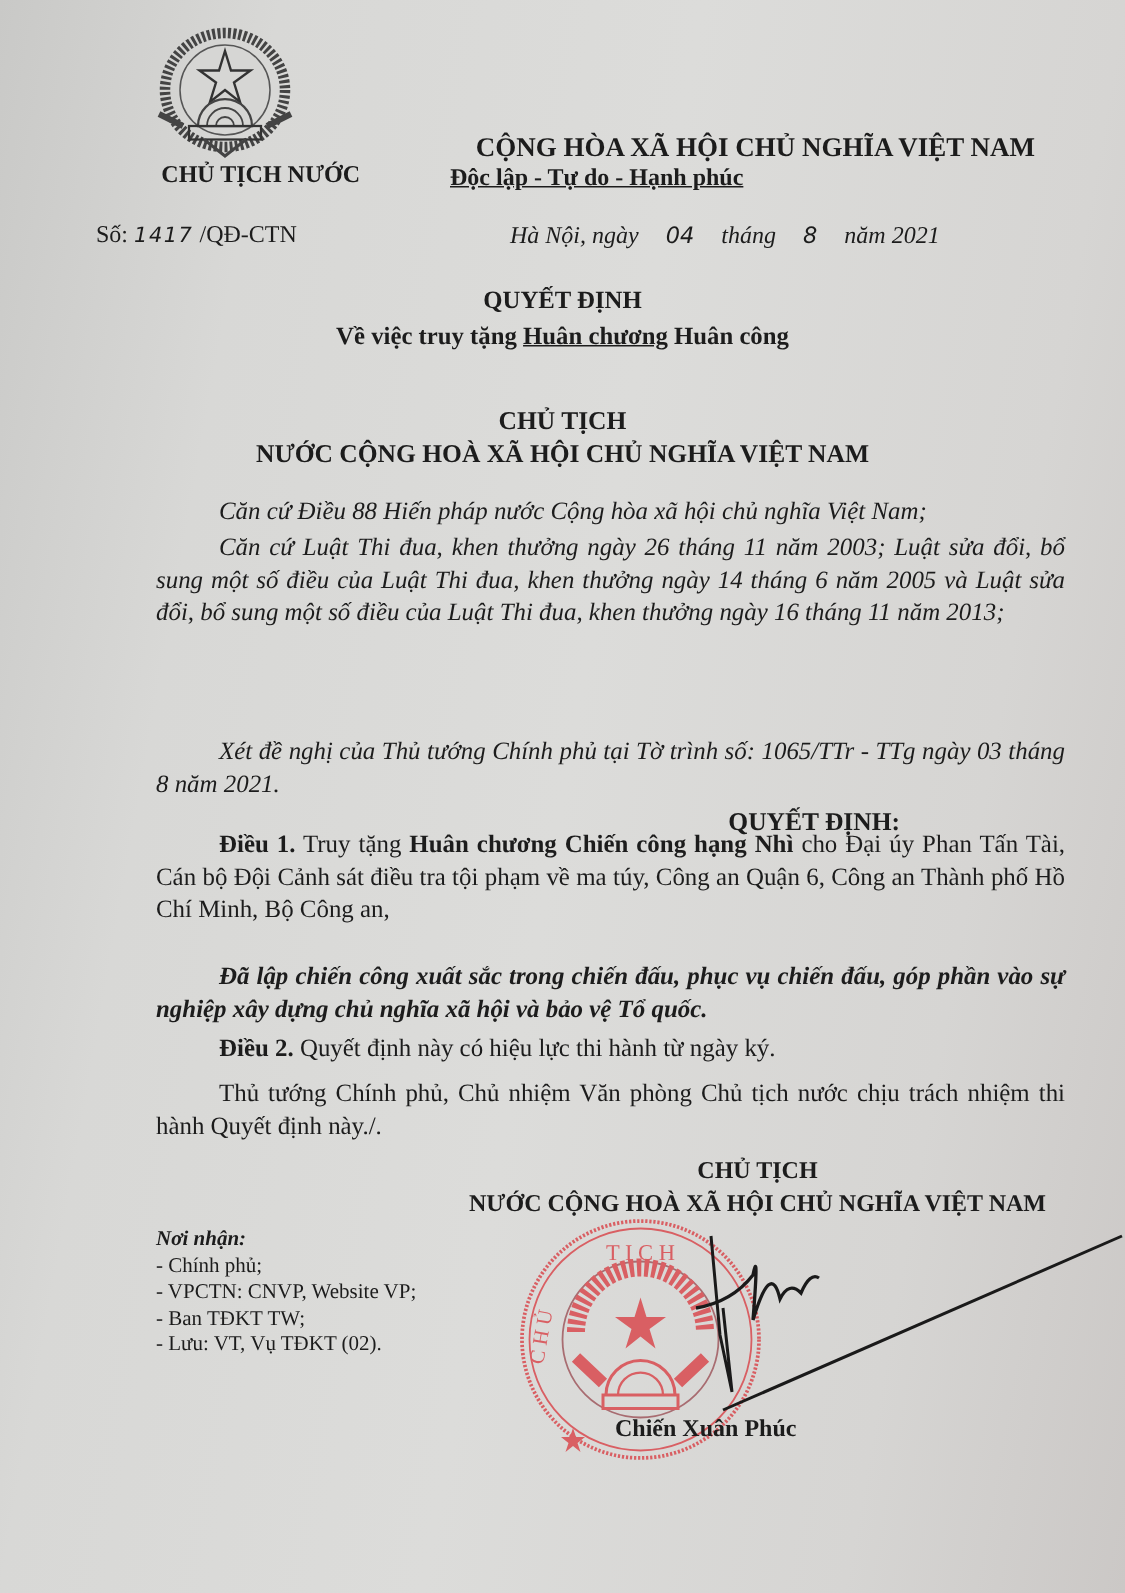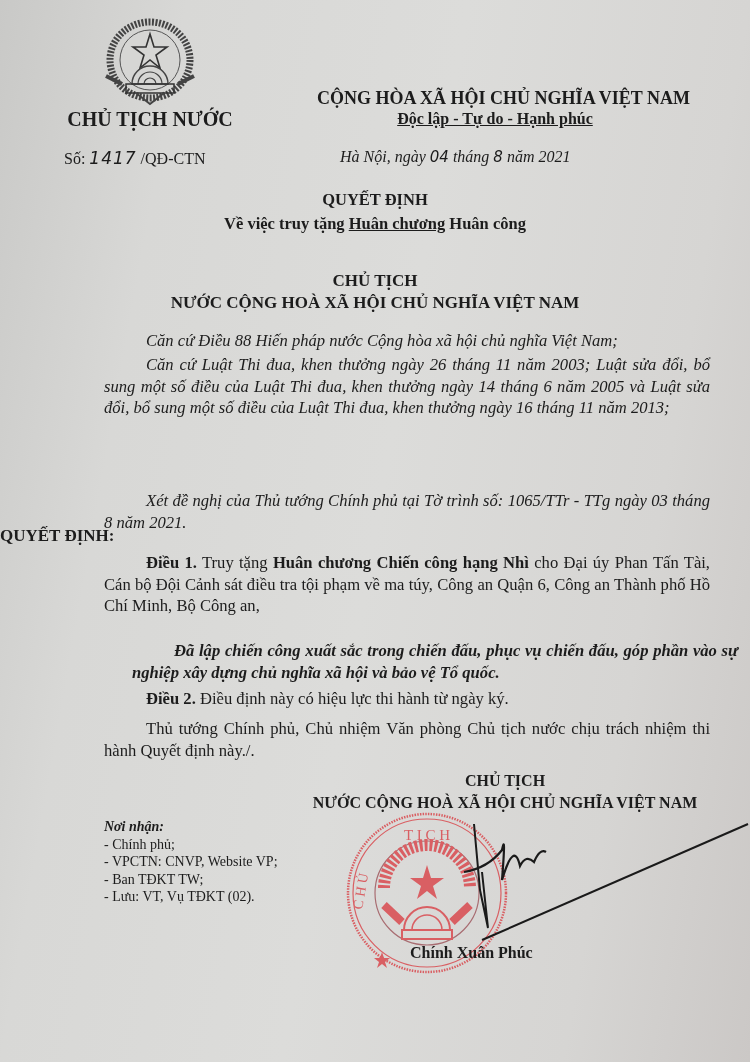--- a/index.html
+++ b/index.html
@@ -7,36 +7,36 @@
     width:750px; height:1062px; overflow:hidden;
     background: linear-gradient(100deg, #c9c9c7 0%, #d8d8d6 20%, #dcdcda 50%, #d6d5d3 80%, #cbc8c6 100%);
     font-family: "Liberation Serif", "DejaVu Serif", serif;
     color:#1c1c1c;
     position:relative;
   }
   .abs { position:absolute; }
   .b { font-weight:bold; }
   .i { font-style:italic; }
   .emblem { left:92px; top:18px; width:116px; height:88px; }
-  .org-left { left:60px; top:108px; width:180px; font-size:20px; font-weight:bold; text-align:center; }
+  .org-left { left:60px; top:108px; width:180px; font-size:16px; font-weight:bold; text-align:right; }
   .so { left:64px; top:148px; font-size:16px; }
-  .so .hand { font-family:"DejaVu Sans", sans-serif; font-style:italic; font-size:17px; letter-spacing:1px;margin-top:12px; }
+  .so .hand { font-family:"DejaVu Sans", sans-serif; font-style:italic; font-size:14px; letter-spacing:1px;margin-top:12px; }
   .nation { left:300px; top:88px; width:390px; font-size:18px; font-weight:bold; text-align:right; }
-  .motto { left:300px; top:110px; width:390px; text-align:center; font-size:16px; font-weight:bold; }
+  .motto { left:300px; top:110px; width:390px; font-size:16px; font-weight:bold; }
   .motto span { text-decoration:underline; }
   .date { left:340px; top:148px; font-size:16px; font-style:italic; }
-  .date .hand { font-family:"DejaVu Sans", sans-serif; font-style:italic; font-size:15px; margin:0 0; }
+  .date .hand { font-family:"DejaVu Sans", sans-serif; font-style:italic; font-size:15px; margin:0 14px; }
   .t1 { left:0; width:750px; top:190px; font-size:16.5px; font-weight:bold; text-align:center; }
   .t2 { left:0; width:750px; top:214px; font-size:16.5px; font-weight:bold; text-align:center; }
   .t2 .u { text-decoration:underline; }
   .t3 { left:0; width:750px; top:271px; font-size:17px; font-weight:bold; text-align:center; }
   .t4 { left:0; width:750px; top:293px; font-size:17px; font-weight:bold; text-align:center; }
   .para { left:104px; width:606px; font-size:16.6px; line-height:21.6px; text-align:justify; }
   .para.ind { text-indent:42px; }
-  .qd { left:0; width:600px; top:526px; font-size:17px; font-weight:bold; text-align:left; }
+  .qd { left:0; width:600px; top:538px; font-size:17px; font-weight:bold; text-align:right; }
   .sig1 { left:300px; top:772px; width:410px; font-size:16px; font-weight:bold; text-align:center; }
   .sig2 { left:300px; top:794px; width:410px; font-size:16px; font-weight:bold; text-align:center; }
   .recv { left:104px; top:818px; font-size:14px; line-height:17.5px; }
   .recv .h { font-style:italic; font-weight:bold; }
   .signame { left:410px; top:944px; font-size:16px; font-weight:bold; }
   .seal { left:344px; top:810px; width:166px; height:166px; }
   .scribble { left:430px; top:810px; width:320px; height:160px; }
 </style>
 </head>
 <body>
@@ -88,25 +88,25 @@
 <div class="abs para ind i" style="top:462px;margin-top:28px;">Xét đề nghị của Thủ tướng Chính phủ tại Tờ trình số: 1065/TTr - TTg ngày 03 tháng 8 năm 2021.</div>
 
 <div class="abs qd">QUYẾT ĐỊNH:</div>
 
 <div class="abs para ind" style="top:552px;">
   <span class="b">Điều 1.</span>
   <span>Truy tặng</span>
   <span class="b">Huân chương Chiến công hạng Nhì</span>
   <span>cho Đại úy Phan Tấn Tài, Cán bộ Đội Cảnh sát điều tra tội phạm về ma túy, Công an Quận 6, Công an Thành phố Hồ Chí Minh, Bộ Công an,</span>
 </div>
-<div class="abs para ind i b" style="top:640px;margin-left:28px;">Đã lập chiến công xuất sắc trong chiến đấu, phục vụ chiến đấu, góp phần vào sự nghiệp xây dựng chủ nghĩa xã hội và bảo vệ Tổ quốc.</div>
+<div class="abs para ind i b" style="top:640px;">Đã lập chiến công xuất sắc trong chiến đấu, phục vụ chiến đấu, góp phần vào sự nghiệp xây dựng chủ nghĩa xã hội và bảo vệ Tổ quốc.</div>
 
 <div class="abs para ind" style="top:688px;">
   <span class="b">Điều 2.</span>
-  <span>Điều định này có hiệu lực thi hành từ ngày ký.</span>
+  <span>Quyết định này có hiệu lực thi hành từ ngày ký.</span>
 </div>
 <div class="abs para ind" style="top:718px;">Thủ tướng Chính phủ, Chủ nhiệm Văn phòng Chủ tịch nước chịu trách nhiệm thi hành Quyết định này./.</div>
 
 <div class="abs sig1">CHỦ TỊCH</div>
 <div class="abs sig2">NƯỚC CỘNG HOÀ XÃ HỘI CHỦ NGHĨA VIỆT NAM</div>
 
 <div class="abs recv">
   <div class="h">Nơi nhận:</div>
   <div>- Chính phủ;</div>
   <div>- VPCTN: CNVP, Website VP;</div>
@@ -128,13 +128,13 @@
   <path d="M40 95 L58 112 M126 95 L108 112" stroke="#d94a4f" stroke-width="8"></path>
   <polygon points="38,142 40,148 46,148 41,152 43,158 38,154 33,158 35,152 30,148 36,148" fill="#d94a4f"></polygon>
 </svg>
 
 <svg class="abs scribble" viewBox="0 0 320 160">
   <path d="M44 14 L50 80 L58 118 L52 62" fill="none" stroke="#1a1a1a" stroke-width="2"></path>
   <path d="M34 62 Q58 58 72 40 Q76 20 72 70 Q84 30 90 56 Q96 44 104 52 Q110 38 116 42" fill="none" stroke="#1a1a1a" stroke-width="2.2"></path>
   <path d="M52 130 L318 14" fill="none" stroke="#1a1a1a" stroke-width="2"></path>
 </svg>
 
-<div class="abs signame">Chính Xuân Phúc</div>
+<div class="abs signame">Chiến Xuân Phúc</div>
 
 </body></html>

